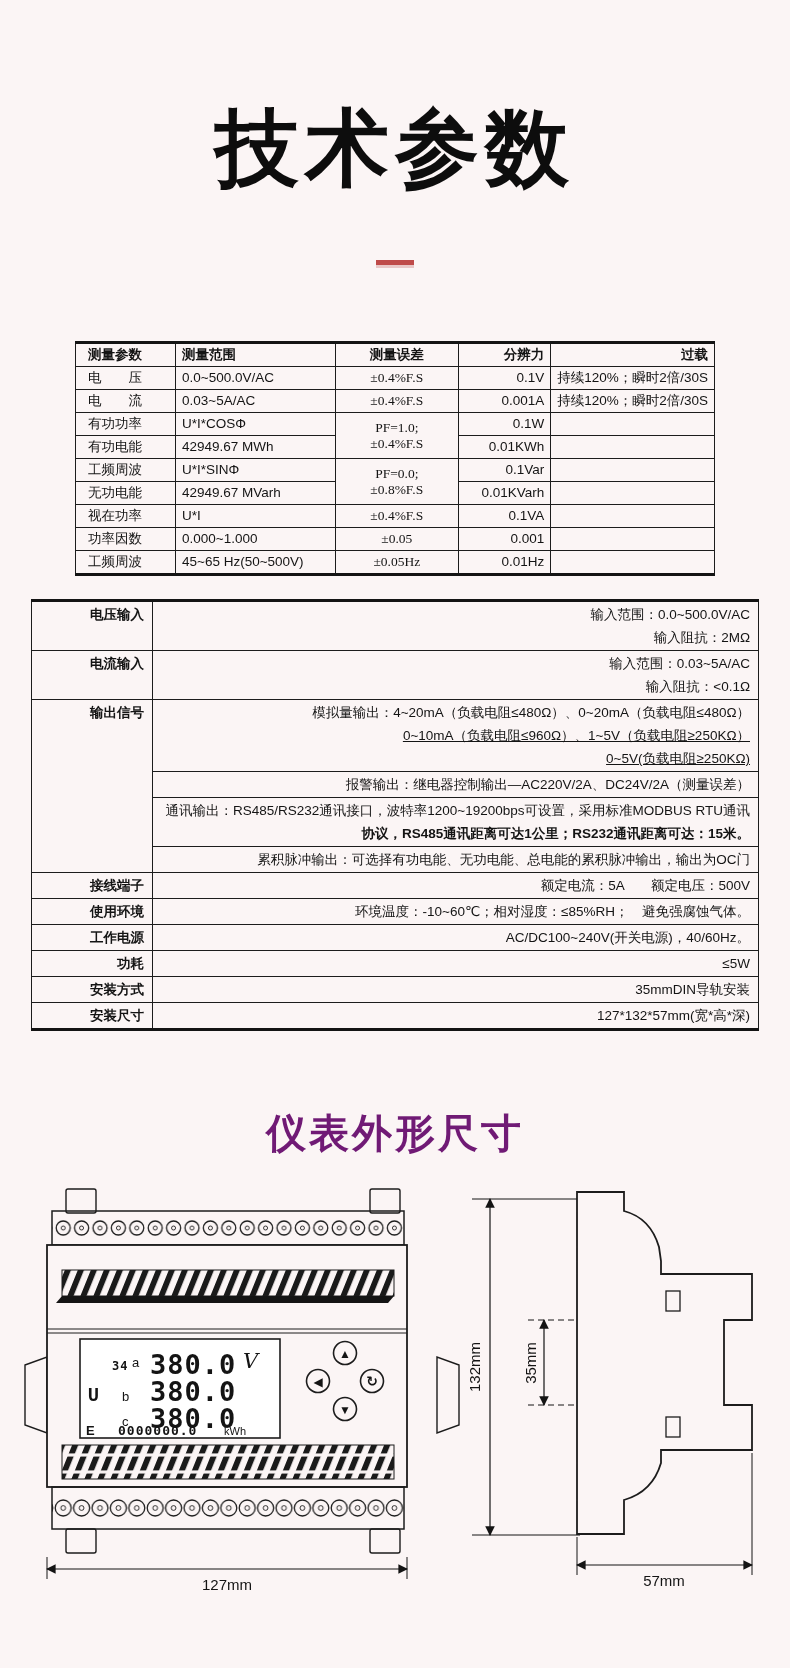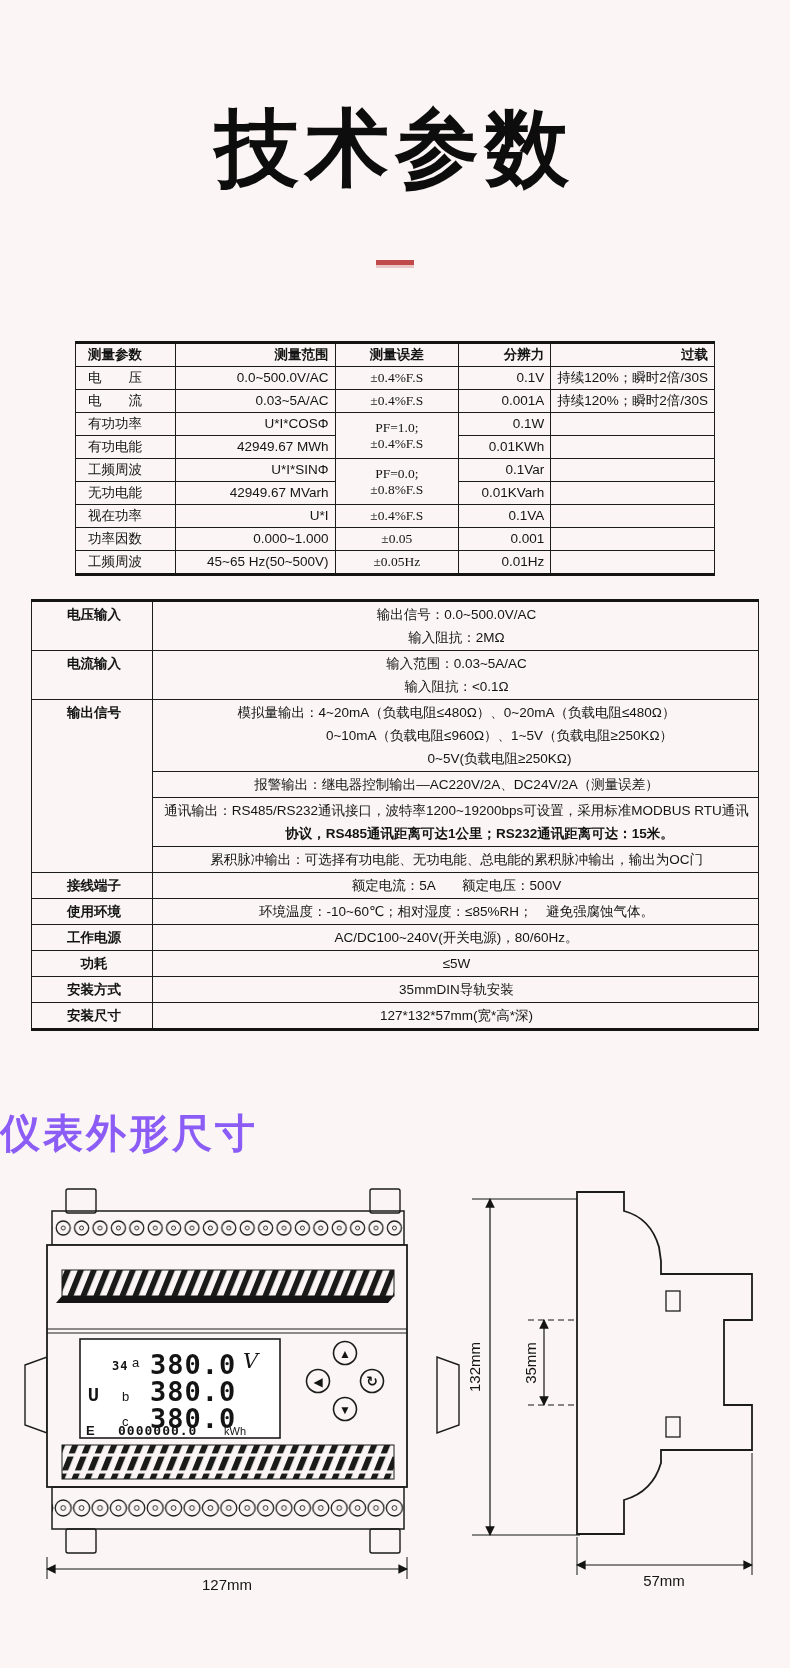--- a/index.html
+++ b/index.html
@@ -34,49 +34,50 @@
   }
   table.spec th, table.spec td {
     border:1px solid #1c1c1c;
     padding:2px 6px;
     line-height:16px; height:18px;
     font-weight:normal;
     white-space:nowrap;
   }
   table.spec th { font-weight:bold; }
   .c-param { width:102px; text-align:left; padding-left:12px !important; }
-  .c-range { width:166px; text-align:right; }
+  .c-range { width:166px; text-align:left; }
   .c-err   { width:154px; text-align:center;font-family:Liberation Serif, serif; }
   .c-res   { width:92px;  text-align:right; }
   .c-ovl   { text-align:right; }
 
   table.detail {
     border-collapse:collapse;
     width:728px; margin:23px auto 0 auto;
     font-size:13.5px;
     border:1px solid #1c1c1c;
     border-top:3px solid #141414;
     border-bottom:3px solid #141414;
   }
   table.detail td {
     border:1px solid #1c1c1c;
     padding:1px 8px 1px 10px;
     line-height:23px;
     vertical-align:top;
-    text-align:center;
+    text-align:right;
   }
   table.detail td.lbl { width:100px; padding-left:12px; font-weight:bold; }
-  .cont-a { padding-left:86px; }
+  .cont-a { padding-left:86px;text-decoration:underline; }
   .cont-b { padding-left:46px;font-weight:bold; }
 
   .section-title {
     margin:80px 0 0 0;
+    text-align:center;
     font-size:40px; line-height:44px;
     font-weight:900; letter-spacing:3px;
-    color:#8b5cf6;
+    color:#701a75;
   }
   .dims-section { position:relative; height:480px; margin-top:24px; }
   svg.front-view { position:absolute; left:22px;  top:4px; width:440px; height:412px; }
   svg.side-view  { position:absolute; left:452px; top:0px; width:310px; height:412px; }
 
   svg text { font-family:"Liberation Sans","DejaVu Sans",sans-serif; fill:#141414; }
   .seg { font-family:"DejaVu Sans Mono",monospace; font-weight:bold; letter-spacing:1px; }
   .lcd-v { font-family:"DejaVu Serif",serif; font-style:italic; }
   .dimlabel { font-size:15px; }
 </style>
@@ -163,21 +164,21 @@
     <td class="c-ovl"></td>
   </tr>
 </tbody>
   </table>
 
 <table class="detail">
   <tbody>
       <tr>
     <td class="lbl">电压输入</td>
     <td class="val">
-      <div>输出信号：0.0~500.0V/AC</div>
+      <div>输入范围：0.0~500.0V/AC</div>
       <div>输入阻抗：2MΩ</div>
     </td>
   </tr>
   <tr>
     <td class="lbl">电流输入</td>
     <td class="val">
       <div>输入范围：0.03~5A/AC</div>
       <div>输入阻抗：&lt;0.1Ω</div>
     </td>
   </tr>
@@ -204,21 +205,21 @@
   <tr>
     <td class="lbl">接线端子</td>
     <td class="val">额定电流：5A　　额定电压：500V</td>
   </tr>
   <tr>
     <td class="lbl">使用环境</td>
     <td class="val">环境温度：-10~60℃；相对湿度：≤85%RH；　避免强腐蚀气体。</td>
   </tr>
   <tr>
     <td class="lbl">工作电源</td>
-    <td class="val">AC/DC100~240V(开关电源)，80/60Hz。</td>
+    <td class="val">AC/DC100~240V(开关电源)，40/60Hz。</td>
   </tr>
   <tr>
     <td class="lbl">功耗</td>
     <td class="val">≤5W</td>
   </tr>
   <tr>
     <td class="lbl">安装方式</td>
     <td class="val">35mmDIN导轨安装</td>
   </tr>
   <tr>

